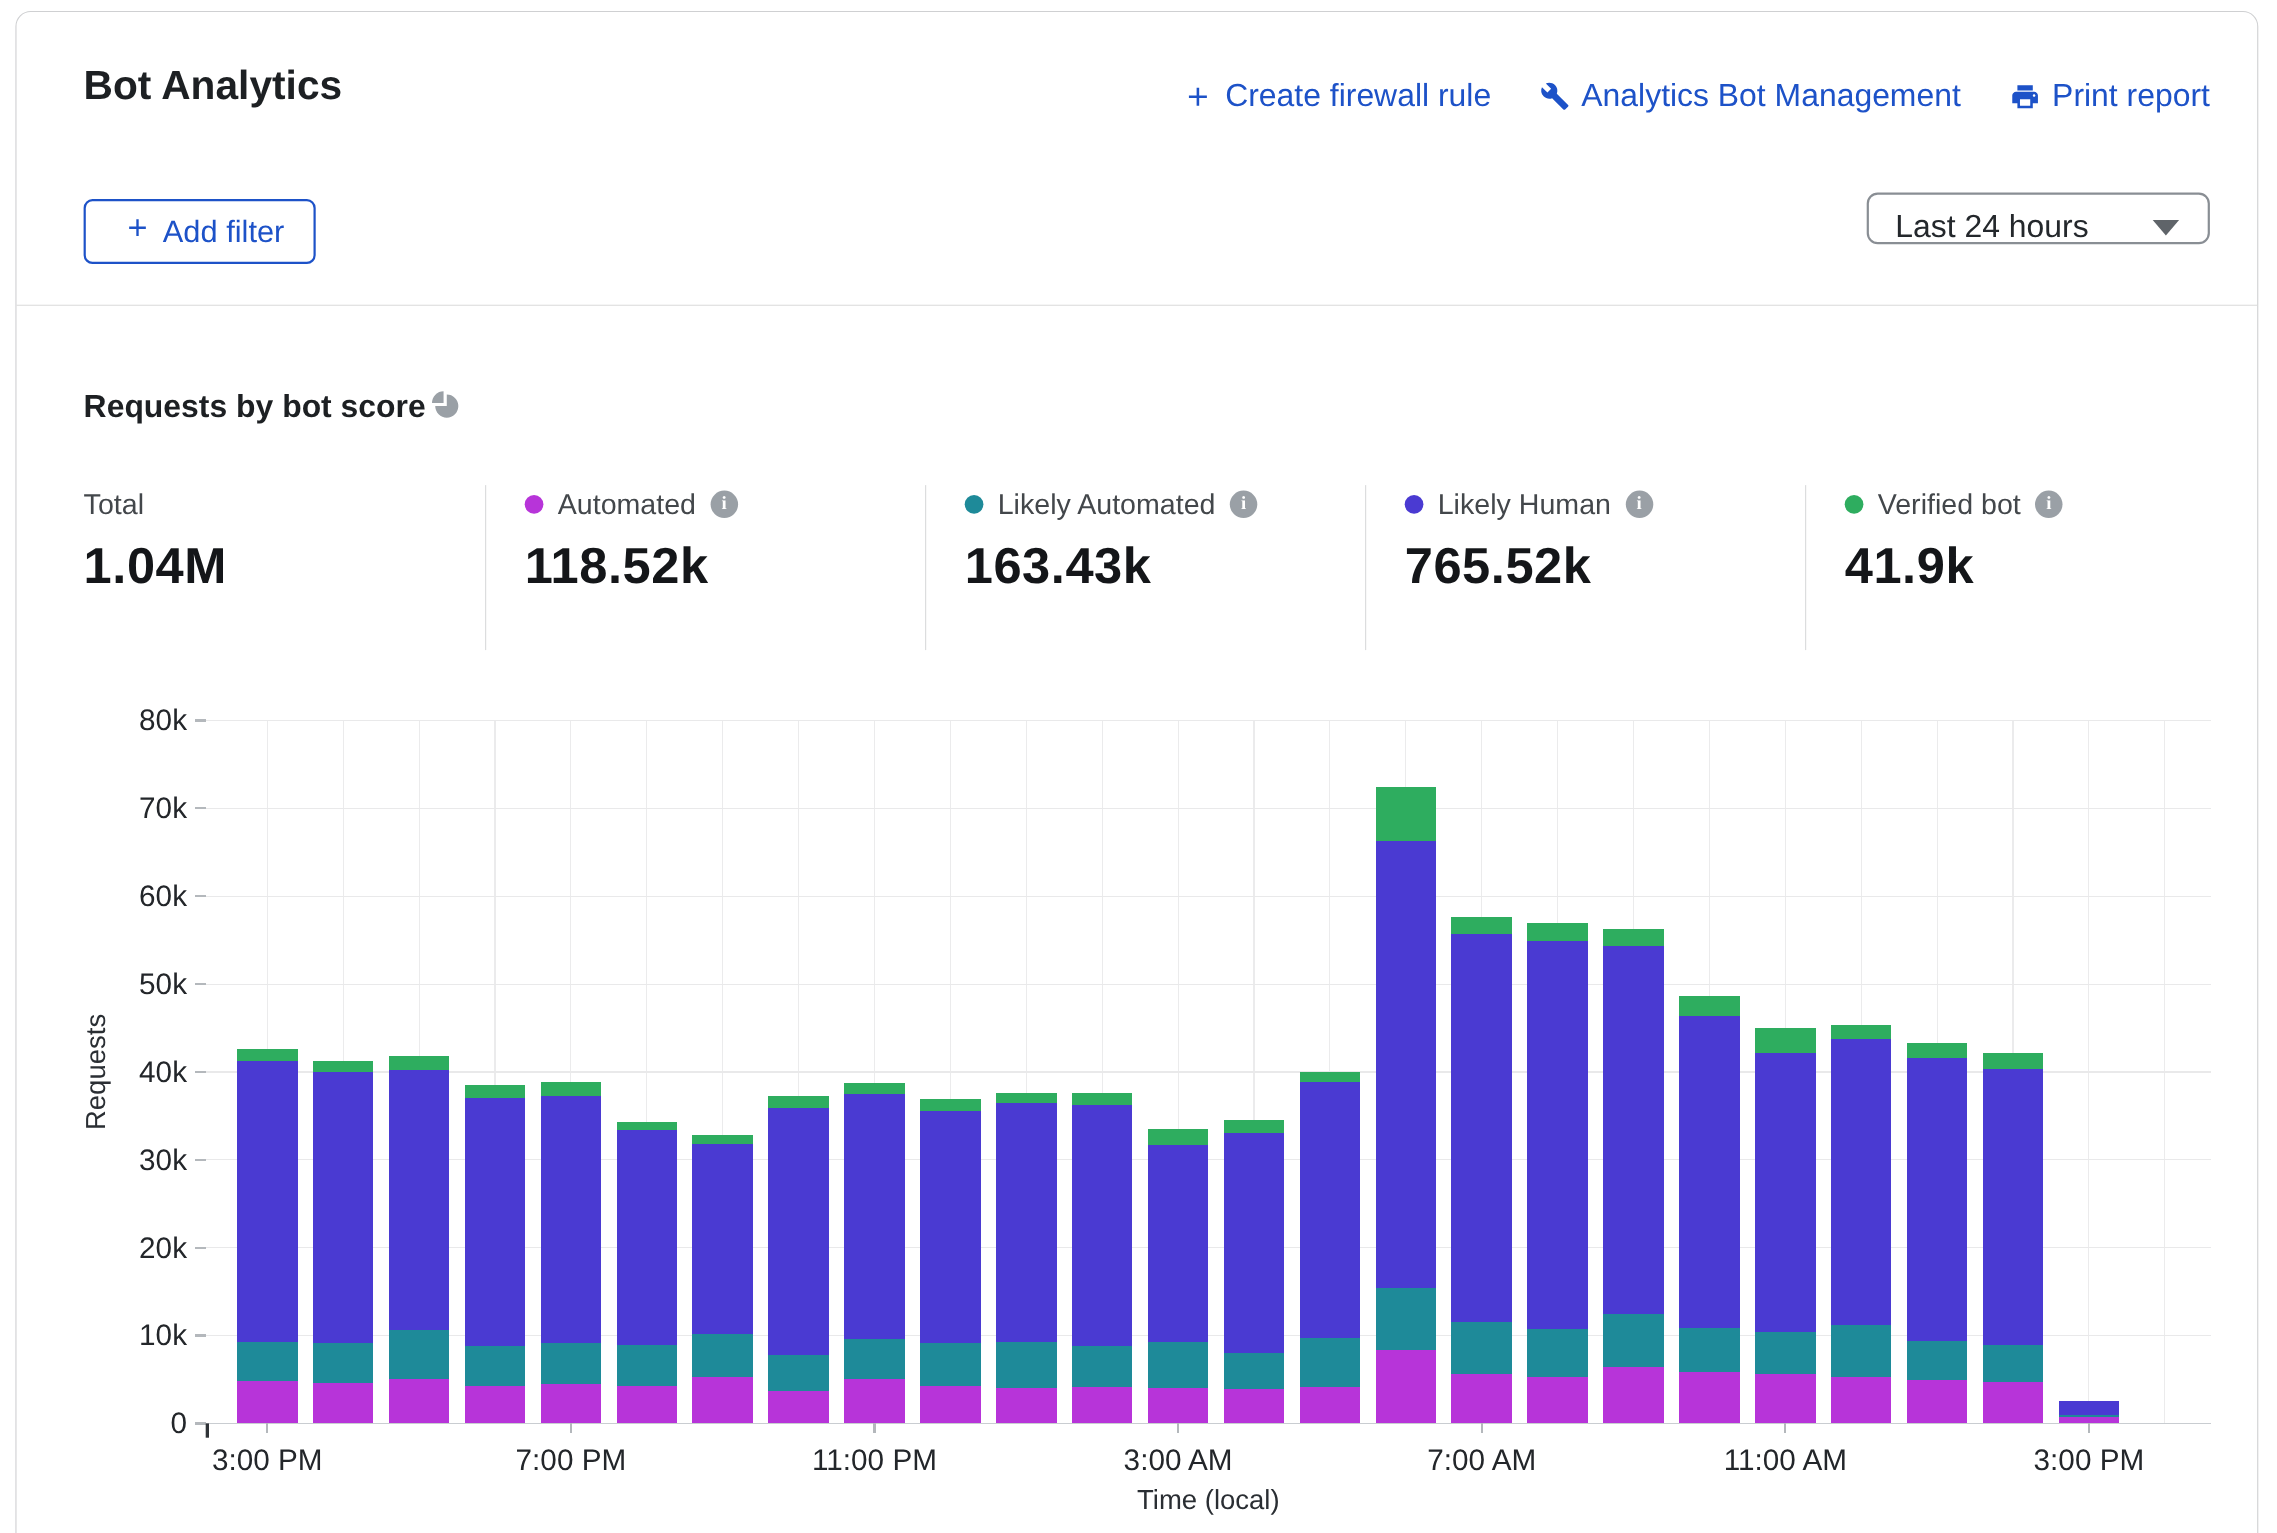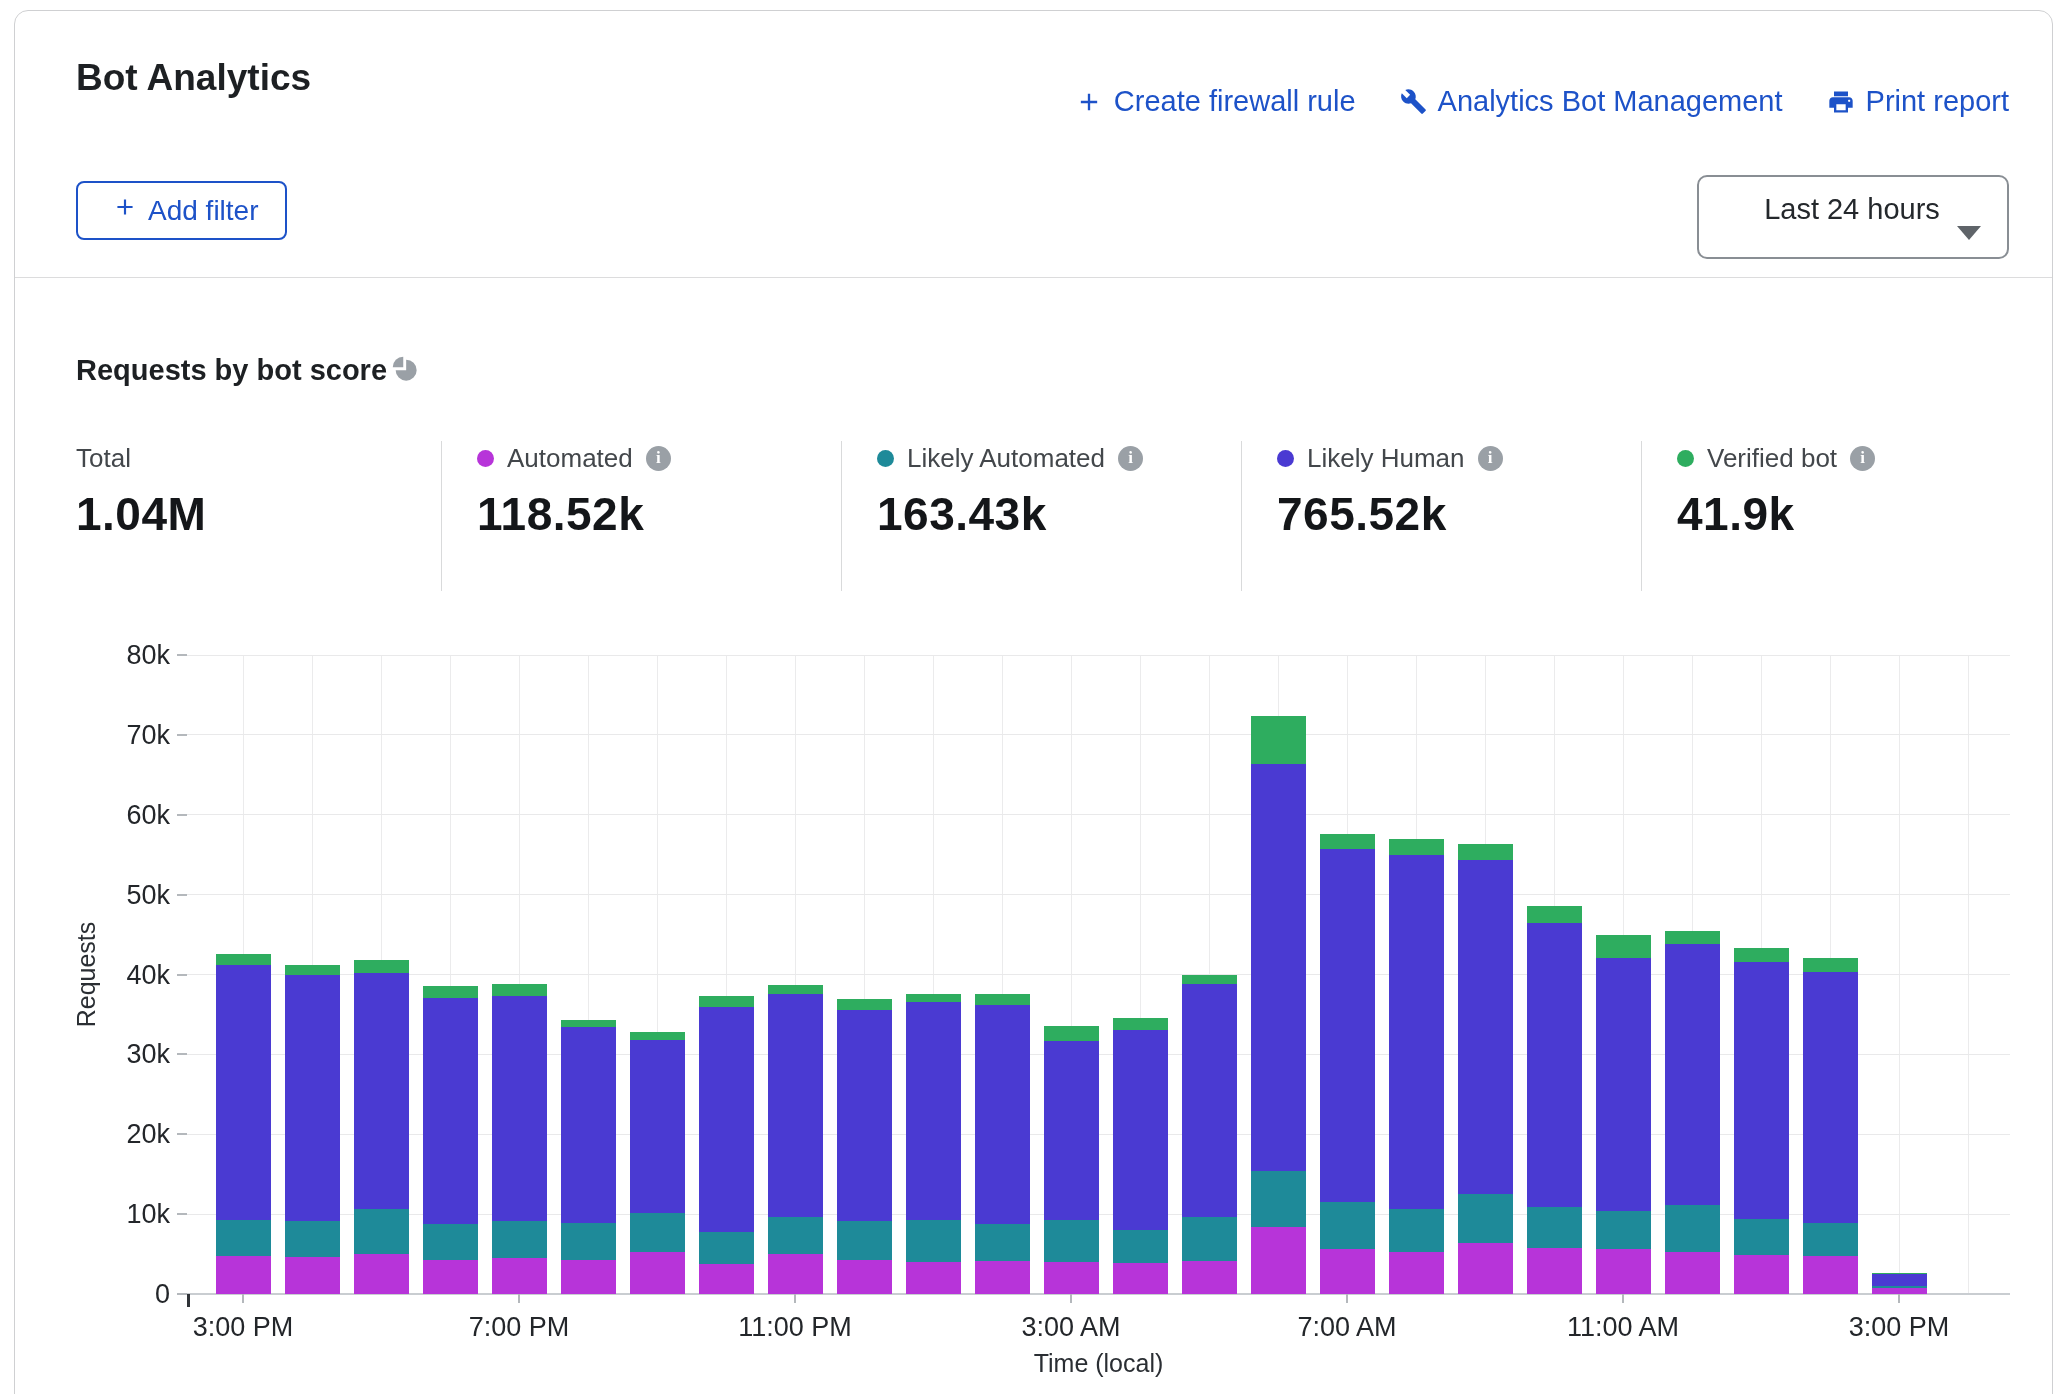--- a/index.html
+++ b/index.html
@@ -1,30 +1,30 @@
 <!DOCTYPE html>
 <html><head>
 <meta charset="utf-8">
 <style>
   * { margin:0; padding:0; box-sizing:border-box; }
   html,body { width:2070px; height:1394px; background:#ffffff; overflow:hidden;
               font-family:"Liberation Sans","DejaVu Sans",sans-serif; }
   .card { position:absolute; left:14px; top:10px; width:2039px; height:1500px;
           border:1px solid #cfd0d2; border-radius:14px; background:#fff; }
   .page-title { position:absolute; left:61px; top:46px; font-size:37px; font-weight:700; color:#1d2023; }
-  .actions { position:absolute; right:43px; top:74px; display:flex; align-items:center; gap:44px; }
+  .actions { position:absolute; right:43px; top:60px; display:flex; align-items:center; gap:44px; }
   .action-link { display:flex; align-items:center; gap:11px; color:#1d52c8; font-size:29px; cursor:pointer; }
   .action-link svg { display:block; }
   .btn-add-filter { position:absolute; left:61px; top:170px; display:flex; align-items:center; gap:10px;
           border:2px solid #1d52c8; border-radius:8px; background:#fff; color:#1d52c8;
           font-size:28px; padding:11px 26px 11px 34px; cursor:pointer;
           font-family:"Liberation Sans","DejaVu Sans",sans-serif; }
-  .select { position:absolute; right:43px; top:164px; width:312px; height:84px;
+  .select { position:absolute; right:43px; top:164px; width:312px; height:47px;
           border:2px solid #898e94; border-radius:10px; background:#fff; display:flex;
-          align-items:center; padding:16px 26px 0 24px; font-size:29px; color:#24282c; cursor:pointer;flex-direction:column; }
+          align-items:center; padding:16px 26px 0 24px; font-size:29px; color:#24282c; cursor:pointer; }
   .select .chev { margin-left:auto; width:0; height:0; border-left:12px solid transparent;
           border-right:12px solid transparent; border-top:14px solid #5f6469; }
   .divider { position:absolute; left:0; right:0; top:266px; border-top:1px solid #dcdcdd; }
   .section-title-row { position:absolute; left:61px; top:343px; display:flex; align-items:center; gap:4px; }
   .section-title { font-size:29px; font-weight:700; color:#1d2023; }
   .stats { position:absolute; left:26px; top:430px; display:flex; }
   .stat { width:400px; padding-left:35px; min-height:150px; }
   .stat + .stat { border-left:1px solid #d9dadb; }
   .stat-label-row { display:flex; align-items:center; gap:13px; font-size:26px; color:#43474b; height:34px; }
   .dot { width:17px; height:17px; border-radius:50%; flex:0 0 auto; }

